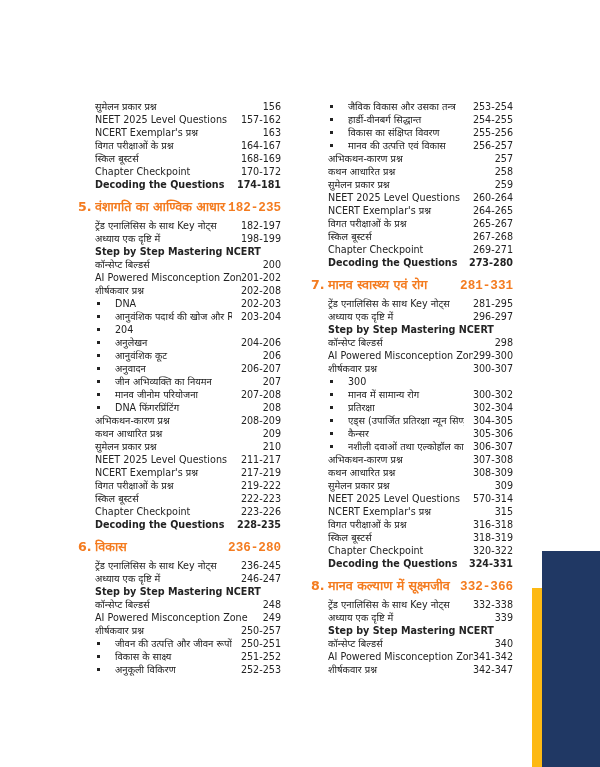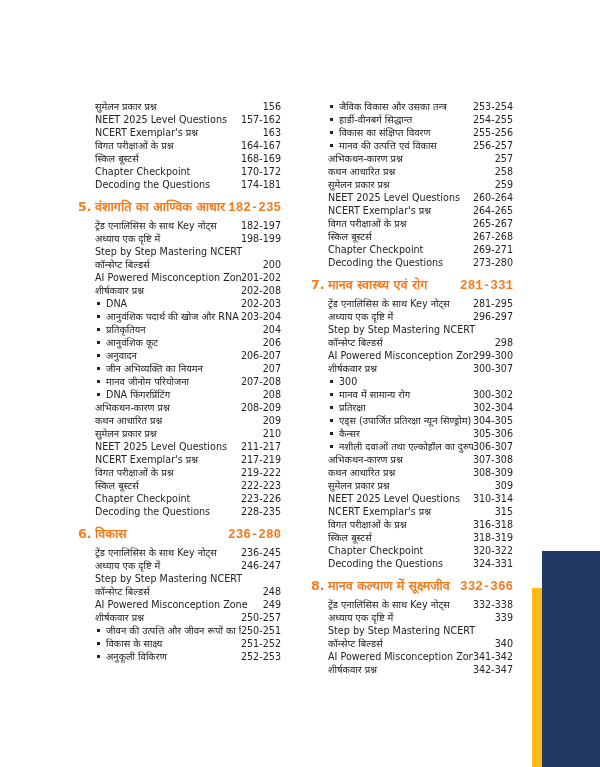--- a/index.html
+++ b/index.html
@@ -28,31 +28,31 @@
     align-items:baseline;
     height:13px;
     line-height:13px;
     font-size:9.6px;
     white-space:nowrap;
   }
   .row .label{flex:1 1 auto;padding-right:6px;overflow:hidden;}
   .row .pages{flex:0 0 auto;text-align:right;}
 
   .row.item,.row.bold,.row.boldpages{padding-left:17px;}
-  .row.withbullet{padding-left:19px;}
+  .row.withbullet{padding-left:19px;gap:9px;}
 
   .bullet-marker{
     flex:0 0 auto;
     width:3px;height:3px;
     background:var(--text);
     margin-right:6px;
     align-self:center;
   }
 
-  .row.bold .label,.row.bold .pages{font-weight:normal;}
+  .row.bold .label,.row.bold .pages{font-weight:bold;}
   .row.boldpages .pages{font-weight:normal;}
 
   .row.head{
     height:auto;
     line-height:16px;
     margin:8px 0 3px 0;
     color:var(--orange);
     font-weight:bold;
     font-size:12.6px;
   }
@@ -138,22 +138,26 @@
         <span class="label">DNA</span>
         <span class="pages">202-203</span>
       </div>
       <div class="row item withbullet">
         <span class="bullet-marker"></span>
         <span class="label">आनुवंशिक पदार्थ की खोज और RNA संसार</span>
         <span class="pages">203-204</span>
       </div>
       <div class="row item withbullet">
         <span class="bullet-marker"></span>
-        <span class="label">प्रतिकृतियन</span>
         <span class="pages">204</span>
+      </div>
+      <div class="row item withbullet">
+        <span class="bullet-marker"></span>
+        <span class="label">अनुलेखन</span>
+        <span class="pages">204-206</span>
       </div>
       <div class="row item withbullet">
         <span class="bullet-marker"></span>
         <span class="label">आनुवंशिक कूट</span>
         <span class="pages">206</span>
       </div>
       <div class="row item withbullet">
         <span class="bullet-marker"></span>
         <span class="label">अनुवादन</span>
         <span class="pages">206-207</span>
@@ -374,21 +378,21 @@
       <div class="row item">
         <span class="label">कथन आधारित प्रश्न</span>
         <span class="pages">308-309</span>
       </div>
       <div class="row item">
         <span class="label">सुमेलन प्रकार प्रश्न</span>
         <span class="pages">309</span>
       </div>
       <div class="row item">
         <span class="label">NEET 2025 Level Questions</span>
-        <span class="pages">310-314</span>
+        <span class="pages">570-314</span>
       </div>
       <div class="row item">
         <span class="label">NCERT Exemplar's प्रश्न</span>
         <span class="pages">315</span>
       </div>
       <div class="row item">
         <span class="label">विगत परीक्षाओं के प्रश्न</span>
         <span class="pages">316-318</span>
       </div>
       <div class="row item">

